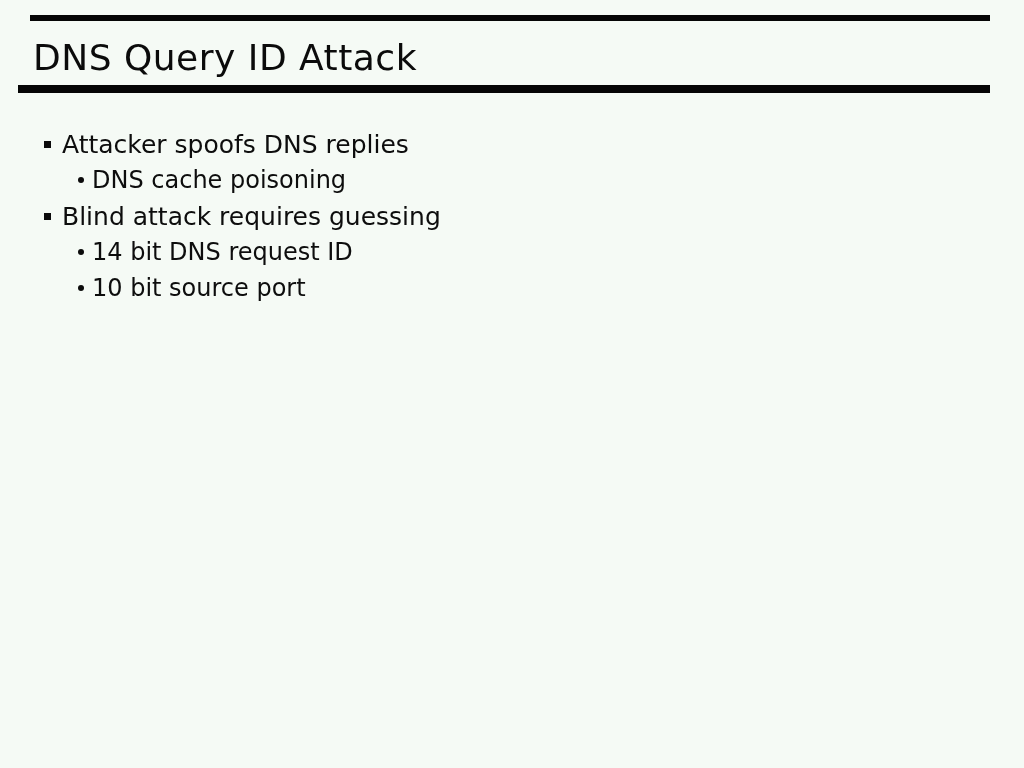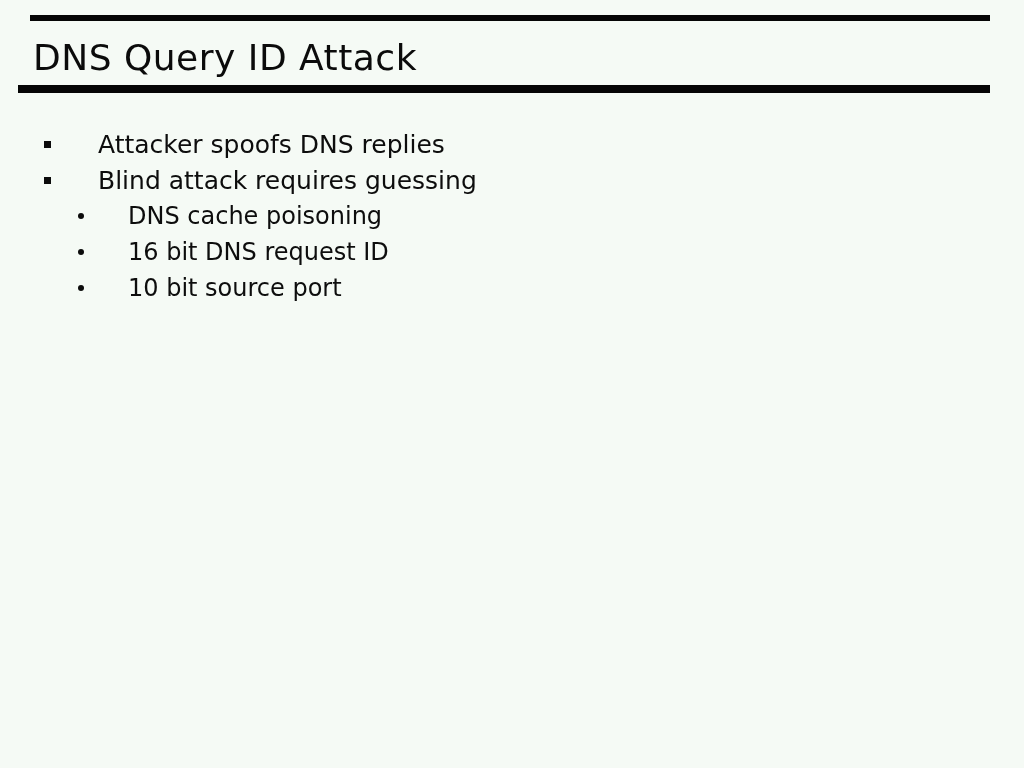--- a/index.html
+++ b/index.html
@@ -51,21 +51,20 @@
     position: absolute;
     left: 0;
     top: 126px;
     width: 1000px;
   }
   .bullet-row {
     display: flex;
     align-items: center;
     height: 36px;
     white-space: nowrap;
-    gap: 36px;
   }
   .bullet-row.level-1 { padding-left: 44px; font-size: 25px; }
   .bullet-row.level-2 { padding-left: 78px; font-size: 24px; }
   .marker-square {
     flex: 0 0 auto;
     width: 7px;
     height: 7px;
     background: #0b0b0b;
     margin-right: 11px;
   }
@@ -86,30 +85,30 @@
 
 <div class="slide">
   <div class="top-rule"></div>
   <div class="slide-title">DNS Query ID Attack</div>
   <div class="title-rule"></div>
   <div class="bullet-list">
       <div class="bullet-row level-1">
         <span class="marker-square"></span>
         <span class="bullet-text">Attacker spoofs DNS replies</span>
       </div>
+      <div class="bullet-row level-2">
+        <span class="marker-dot"></span>
+        <span class="bullet-text">DNS cache poisoning</span>
+      </div>
       <div class="bullet-row level-1">
         <span class="marker-square"></span>
         <span class="bullet-text">Blind attack requires guessing</span>
       </div>
       <div class="bullet-row level-2">
         <span class="marker-dot"></span>
-        <span class="bullet-text">DNS cache poisoning</span>
-      </div>
-      <div class="bullet-row level-2">
-        <span class="marker-dot"></span>
-        <span class="bullet-text">16 bit DNS request ID</span>
+        <span class="bullet-text">14 bit DNS request ID</span>
       </div>
       <div class="bullet-row level-2">
         <span class="marker-dot"></span>
         <span class="bullet-text">10 bit source port</span>
       </div>
     </div>
 </div>
 
 </body></html>

